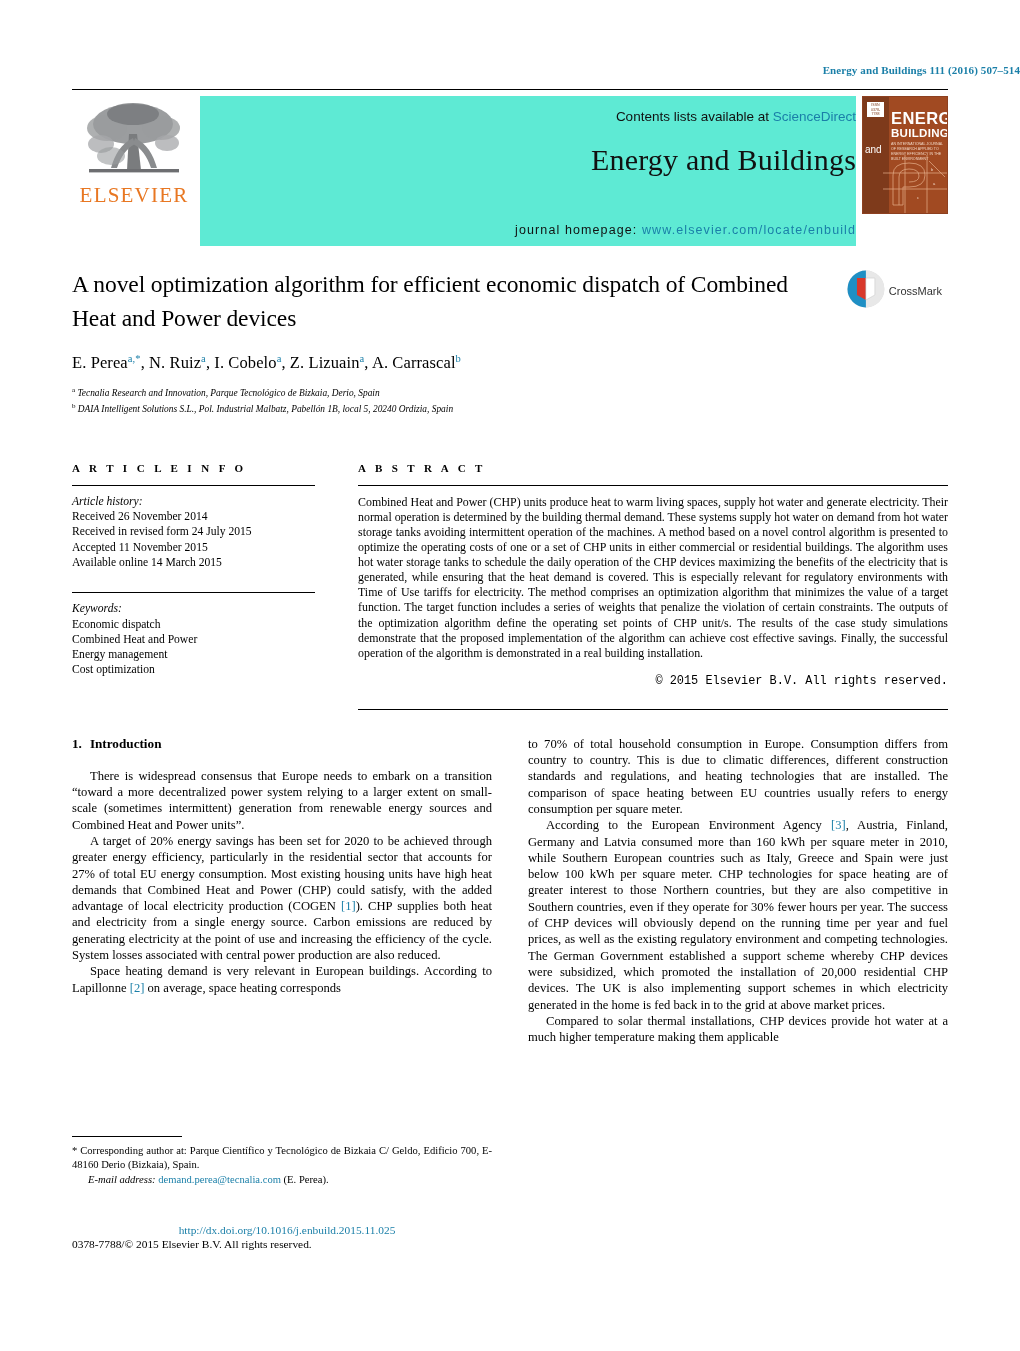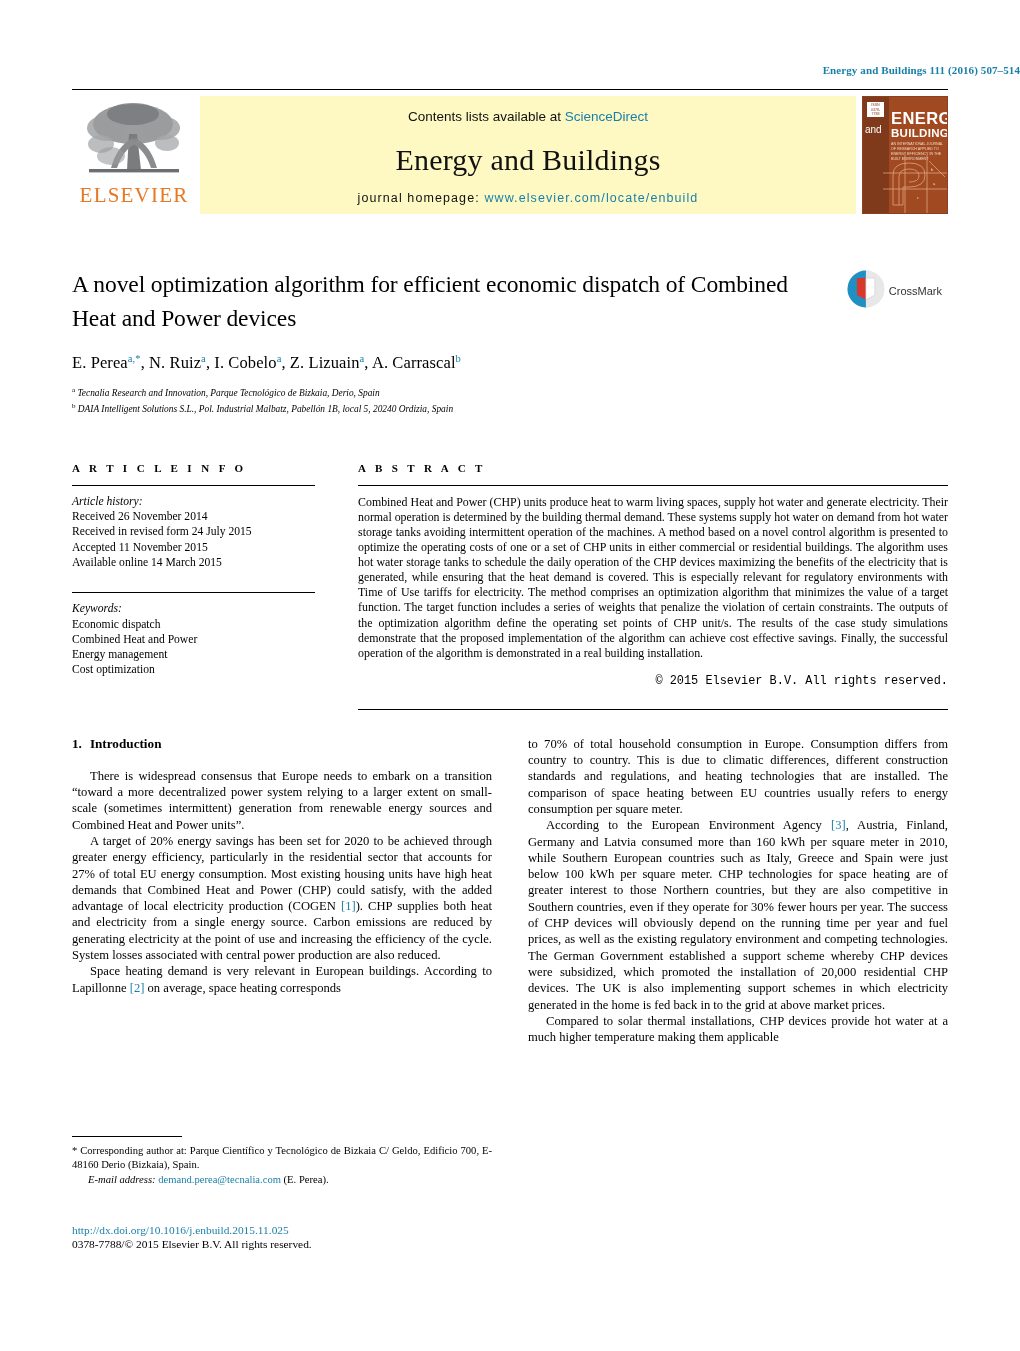--- a/index.html
+++ b/index.html
@@ -61,26 +61,26 @@
     color: #E87722;
     font-family: "Liberation Serif", serif;
     font-size: 21px;
     letter-spacing: 1.2px;
     margin-top: -1px;
     font-weight: 400;
   }
 
   .journal-band {
     flex: 1 1 auto;
-    background: #fef9c3;
-    height: 118px;
+    background: #5eead4;
+    height: 150px;
     margin: 0 6px 0 4px;
     display: flex;
     flex-direction: column;
-    align-items: center;
+    align-items: flex-end;
     justify-content: flex-start;
     position: relative;
   }
   .contents-line {
     font-size: 13.5px;
     margin-top: 13px;
     font-family: "Liberation Sans", sans-serif;
     color: #111;
   }
   .contents-line .sd {
@@ -129,21 +129,21 @@
     font-size: 3.6px;
     color: #7e3a1b;
     text-align: center;
     line-height: 4.6px;
     padding-top: 1px;
     box-sizing: border-box;
     font-family: "Liberation Sans", sans-serif;
   }
   .cover-and {
     position: absolute;
-    left: 2px; top: 27px;
+    left: 2px; top: 47px;
     color: #fff;
     font-size: 10px;
     font-family: "Liberation Sans", sans-serif;
   }
   .cover-energy {
     position: absolute;
     left: 28px; top: 12px;
     color: #fff;
     font-size: 16.5px;
     font-weight: bold;
@@ -352,20 +352,21 @@
     left: 72px;
     top: 1224px;
     width: 430px;
   }
   .doi-link {
     color: #1a7fa8;
     font-size: 11.4px;
     font-family: "Liberation Serif", serif;
     display: block;
     text-decoration: none;
+    text-align: center;
   }
   .issn-line {
     font-size: 11.4px;
     margin-top: 2px;
     font-family: "Liberation Serif", serif;
   }
 </style>
 </head>
 <body>
 

